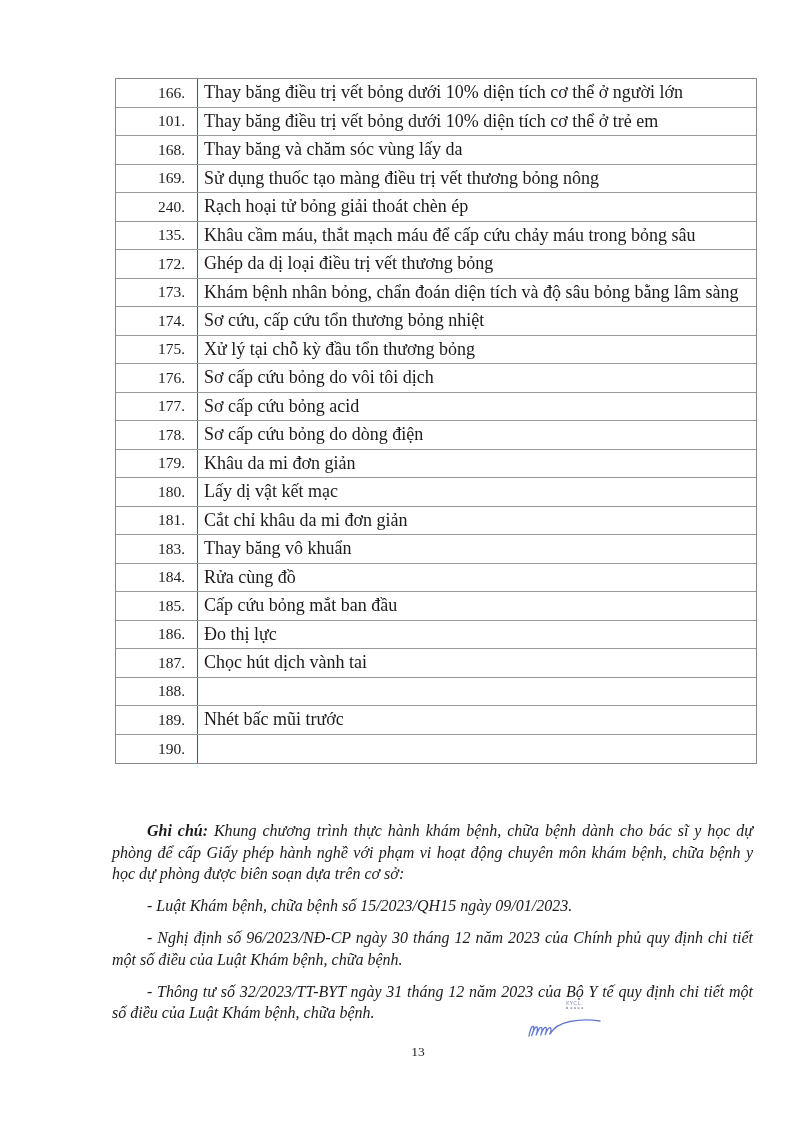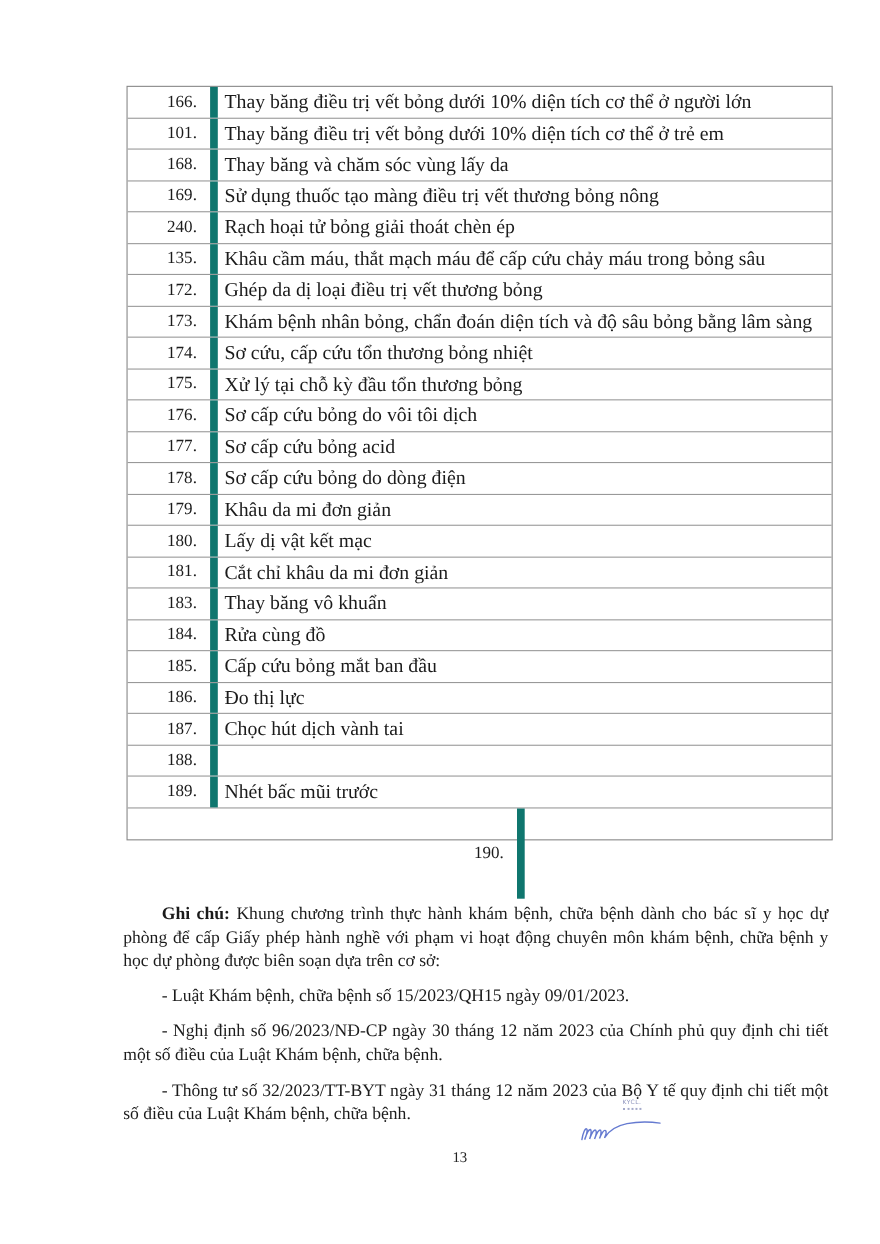--- a/index.html
+++ b/index.html
@@ -10,36 +10,36 @@
   }
   
   .doc-table{
     position:absolute;left:115px;top:78px;width:642px;
     border:1px solid #888;box-sizing:border-box;
   }
   .doc-row{
     display:flex;align-items:center;height:28.5px;box-sizing:border-box;
     border-bottom:1px solid #999;
   }
-  .doc-row:last-child{border-bottom:none;flex-direction:column;}
+  .doc-row:last-child{border-bottom:none;}
   .cell-num{
     width:82px;flex:0 0 82px;box-sizing:border-box;text-align:right;
-    padding-right:12px;border-right:7px solid #0f766e;height:100%;
+    padding-right:12px;border-right:1px solid #0f766e;height:100%;
     display:flex;align-items:center;justify-content:flex-end;
     font-size:15.5px;
   }
   .cell-text{
     flex:1;padding-left:6px;font-size:18px;white-space:nowrap;overflow:hidden;
   }
   
   .notes{
     position:absolute;left:112px;top:820px;width:641px;
     font-size:16px;line-height:21.5px;text-align:justify;
   }
-  .notes p{margin:0 0 10.5px 0;text-indent:35px;}
+  .notes p{margin:0 0 10.5px 0;text-indent:35px;font-style:italic;}
   .note-label{font-weight:bold;}
   
   .stamp{
     position:absolute;left:566px;top:1000px;
     font-family:"DejaVu Sans",sans-serif;font-size:6px;line-height:6px;
     color:#8289b6;letter-spacing:.5px;
     border-bottom:2px dotted #9aa0c4;padding-bottom:2px;
     transform:scale(.9);transform-origin:left top;opacity:.9;
   }
   .scribble{position:absolute;left:522px;top:1010px;width:86px;height:34px;}

